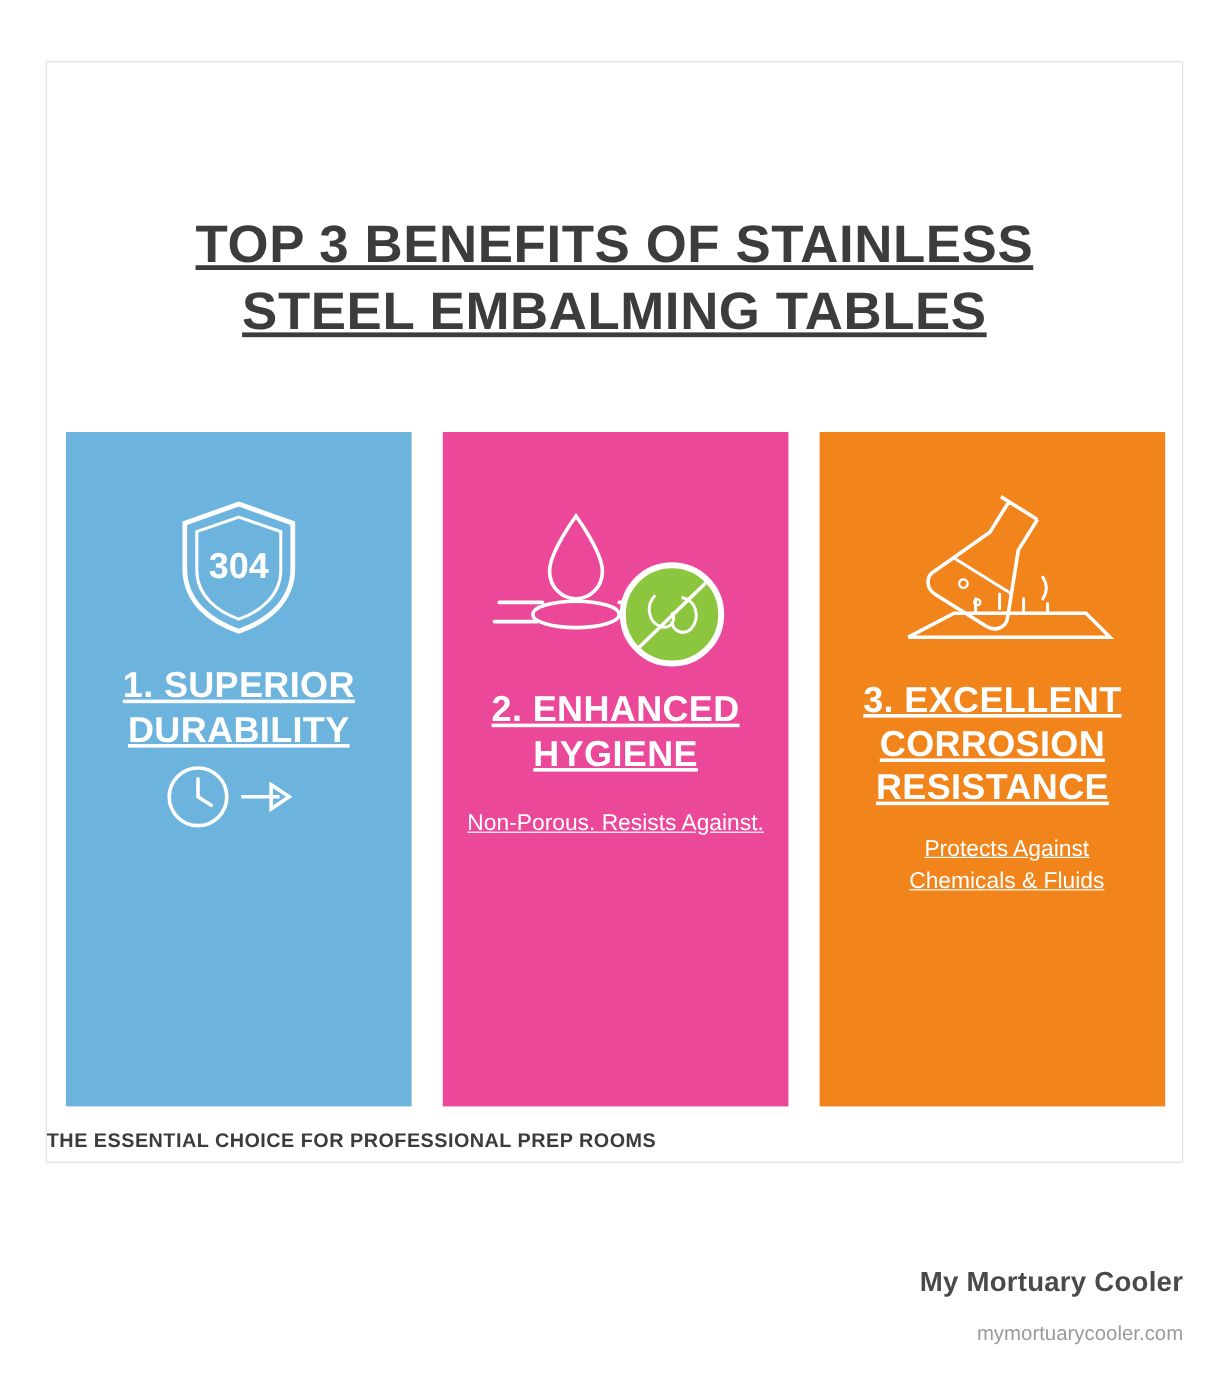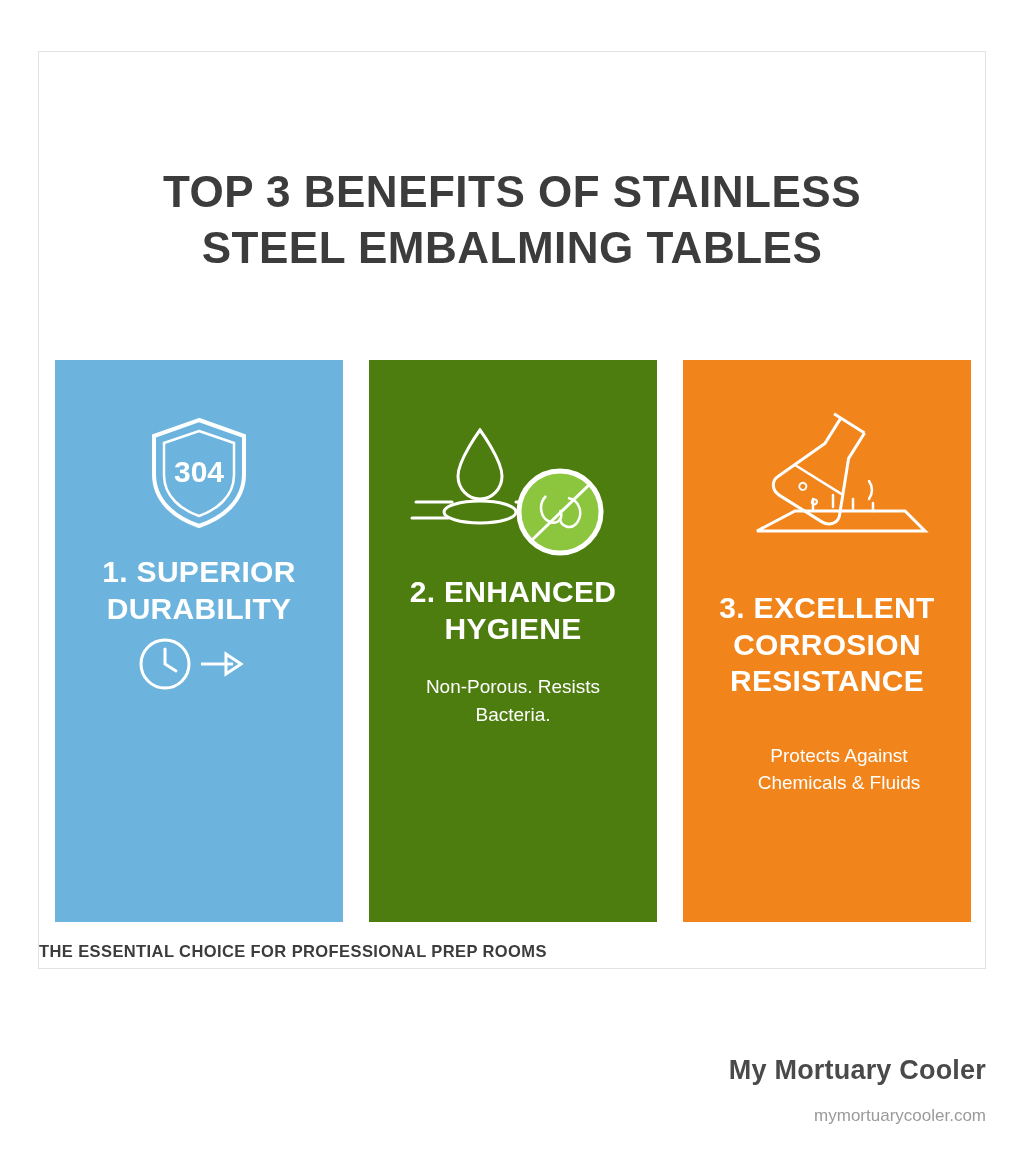--- a/index.html
+++ b/index.html
@@ -17,48 +17,50 @@
     position: absolute;
     left: 38px;
     top: 51px;
     width: 948px;
     height: 918px;
     border: 1px solid #e2e2e2;
     background: #ffffff;
     box-sizing: border-box;
   }
   .title {
-    margin: 0;
+    margin: 12px;
     padding: 112px 60px 0 60px;
     text-align: center;
     font-size: 44px;
     line-height: 1.28;
     font-weight: bold;
     letter-spacing: 0.5px;
     color: #3c3c3c;
     text-transform: uppercase;
     font-family: "Liberation Sans", sans-serif;
+    text-decoration: underline;
   }
   .columns {
     position: absolute;
     left: 16px;
     top: 308px;
     width: 916px;
     display: flex;
     justify-content: space-between;
   }
   .col {
     width: 288px;
     height: 562px;
     box-sizing: border-box;
     padding: 38px 18px 0 18px;
     display: flex;
     flex-direction: column;
     color: #ffffff;
     text-align: center;
+    text-decoration: underline;
   }
   .icon-top {
     height: 150px;
     display: flex;
     align-items: center;
     justify-content: center;
   }
   .col-heading {
     font-size: 30px;
     font-weight: bold;
@@ -97,21 +99,21 @@
     text-transform: uppercase;
   }
   .brand {
     position: absolute;
     right: 38px;
     top: 1055px;
     width: 500px;
     text-align: right;
   }
   .brand-name {
-    font-size: 27px;
+    font-size: 23px;
     font-weight: bold;
     color: #4a4a4a;
     letter-spacing: 0.2px;
   }
   .brand-url {
     margin-top: 20px;
     font-size: 17px;
     color: #9a9a9a;
   }
   svg { display: block; }
@@ -137,41 +139,41 @@
       <div class="icon-mid">
         <svg width="140" height="60" viewBox="0 0 140 60" fill="none" stroke="#ffffff" stroke-width="3">
           <circle cx="36" cy="30" r="24"></circle>
           <path d="M36 15 V30 L47 37" stroke-linecap="round"></path>
           <path d="M72 30 H104"></path>
           <path d="M97 20 L112 30 L97 40 Z"></path>
         </svg>
       </div>
     </div>
 
-    <div class="col col2" style="background:#4d7c0f;">
+    <div class="col col2" style="background:#ec4899;">
       <div class="icon-top">
         <svg width="210" height="160" viewBox="0 0 210 160" fill="none" stroke="#ffffff" stroke-width="3">
           <path d="M72 24 C72 24 94 54 94 70 C94 83 84 93 72 93 C60 93 50 83 50 70 C50 54 72 24 72 24 Z"></path>
           <ellipse cx="72" cy="106" rx="36" ry="11"></ellipse>
           <path d="M8 96 H44" stroke-linecap="round"></path>
           <path d="M4 112 H40" stroke-linecap="round"></path>
           <path d="M108 96 H150" stroke-linecap="round"></path>
           <path d="M112 112 H150" stroke-linecap="round"></path>
           <circle cx="152" cy="106" r="42" fill="#8cc63e"></circle>
           <circle cx="152" cy="106" r="40"></circle>
           <path d="M138 90 C130 98 132 112 142 116 C150 119 156 112 152 104" stroke-width="2.5"></path>
           <path d="M160 92 C172 94 176 108 168 118 C162 124 152 120 152 112" stroke-width="2.5"></path>
           <path d="M124 134 L182 78" stroke-width="3"></path>
         </svg>
       </div>
       <h2 class="col-heading">2. ENHANCED HYGIENE</h2>
-      <p class="col-sub">Non-Porous. Resists Bacteria.</p>
+      <p class="col-sub">Non-Porous. Resists Against.</p>
     </div>
 
-    <div class="col col3" style="background:#f1841a;gap:24px;">
+    <div class="col col3" style="background:#f1841a;">
       <div class="icon-top">
         <svg width="220" height="150" viewBox="0 0 220 150" fill="none" stroke="#ffffff" stroke-width="3">
           <g transform="rotate(32 110 52)">
             <path d="M92 10 H128 M100 10 V40 L78 92 C74 100 80 108 89 108 H139 C148 108 154 100 150 92 L128 40 V10"></path>
             <path d="M86 74 H142" stroke-width="2.5"></path>
             <circle cx="104" cy="88" r="3.5" stroke-width="2"></circle>
             <circle cx="122" cy="95" r="2.5" stroke-width="2"></circle>
           </g>
           <path d="M152 74 C156 80 156 86 152 92" stroke-width="2.5" stroke-linecap="round"></path>
           <path d="M40 124 L78 104 H188 L208 124 Z"></path>

